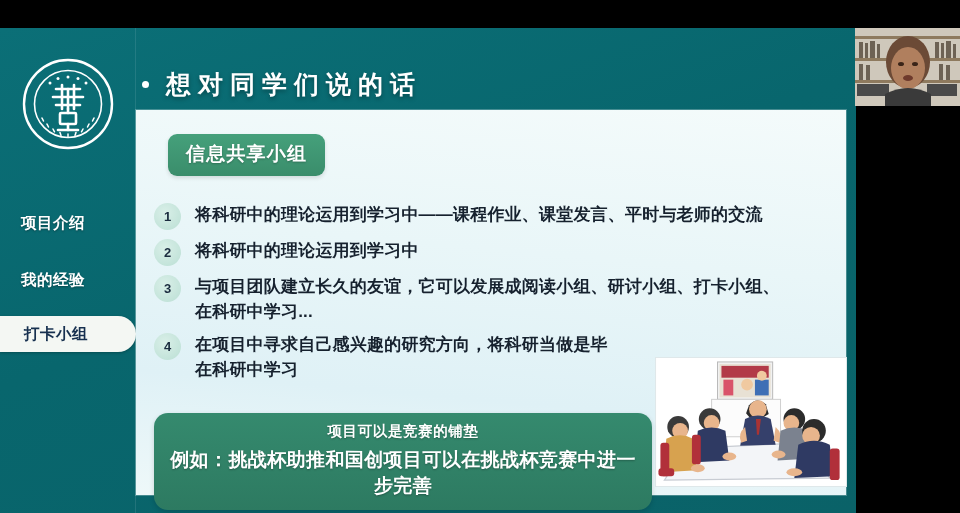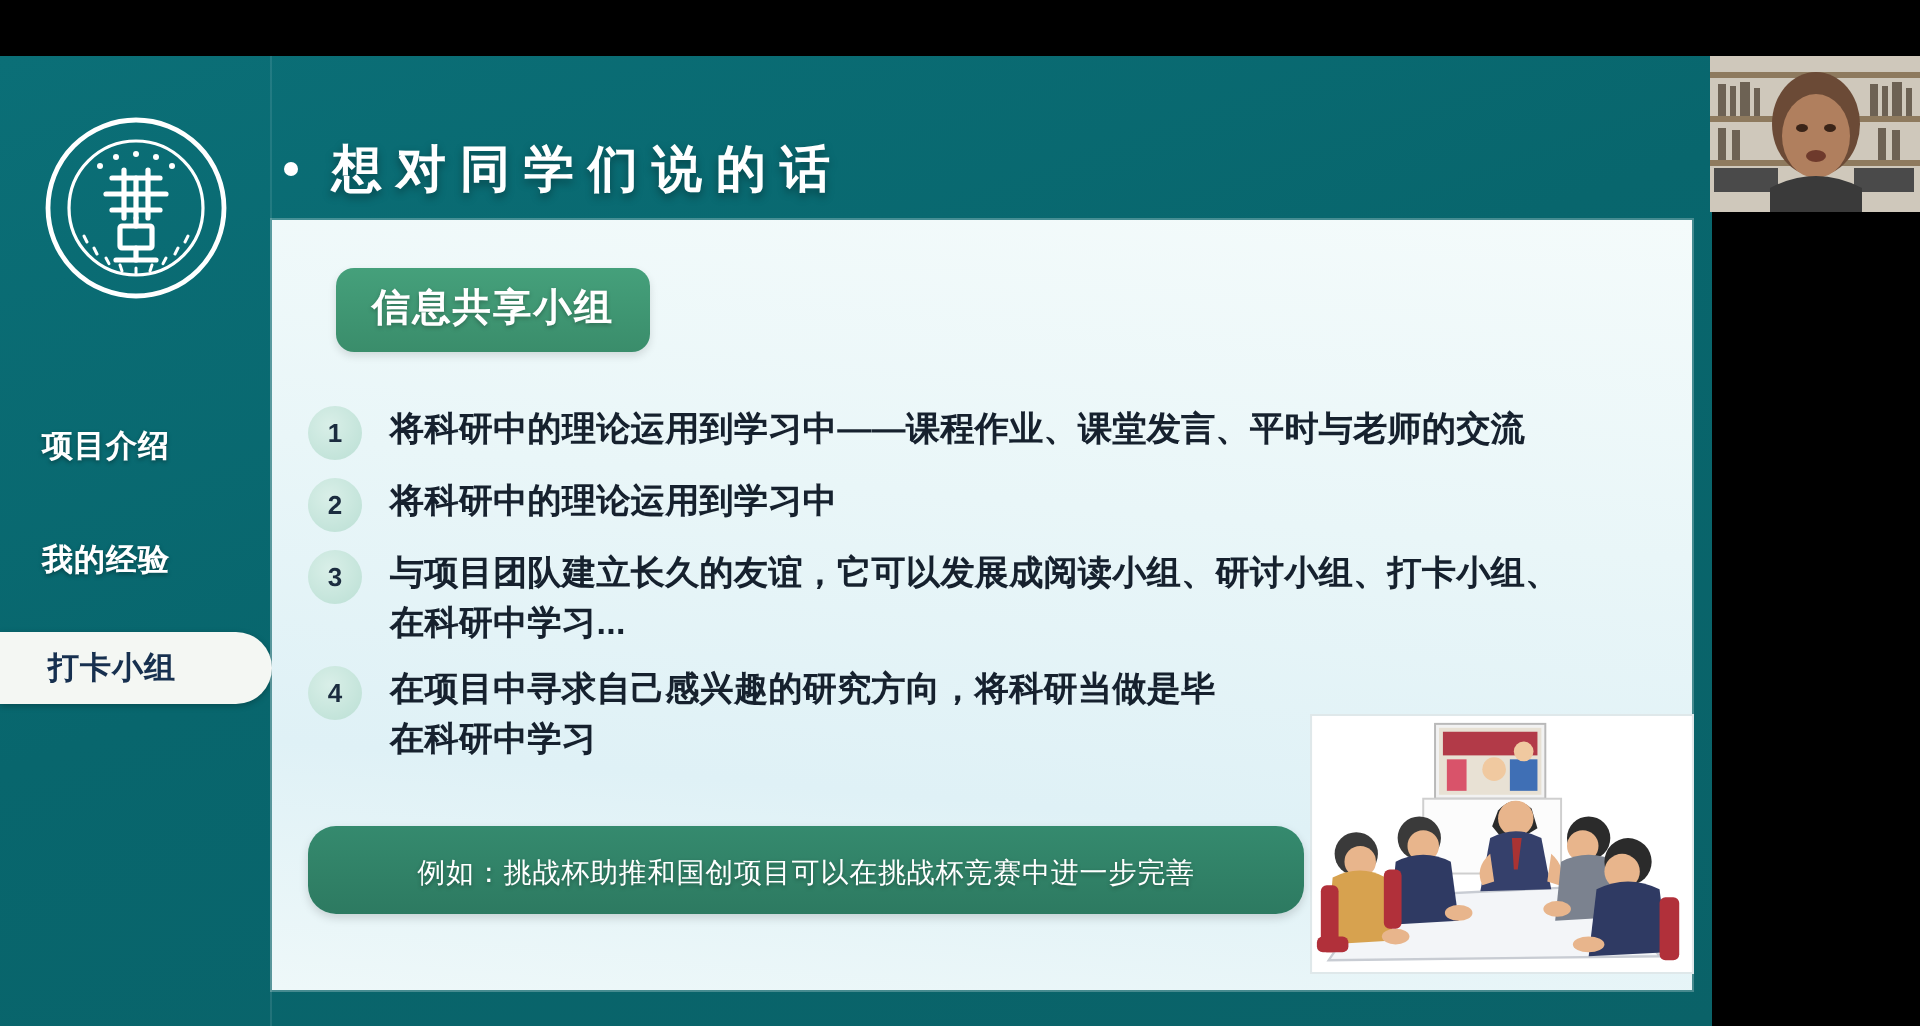--- a/index.html
+++ b/index.html
@@ -85,21 +85,21 @@
     position:absolute; left:18px; top:303px; width:498px;
     background:#2f8066;
     background:linear-gradient(180deg,#358a6e 0%,#2d7a61 100%);
     border-radius:14px;
     padding:9px 12px 11px 12px;
     text-align:center; color:#ffffff;
     box-shadow:0 2px 5px rgba(0,0,0,.15);
   }
   #banner .bl1 { font-size:14.5px; font-weight:bold; letter-spacing:.6px;
                  text-shadow:0 1px 2px rgba(0,0,0,.3); }
-  #banner .bl2 { font-size:14px; font-weight:normal; letter-spacing:.4px; margin-top:6px;
+  #banner .bl2 { font-size:19px; font-weight:bold; letter-spacing:.4px; margin-top:6px;
                  text-shadow:0 1px 2px rgba(0,0,0,.3); }
 
   
   #clipart {
     position:absolute; left:519px; top:247px; width:192px; height:130px;
     background:#fdfdfd; border:1px solid #dfe8ea; overflow:hidden;
   }
   #clipart svg { display:block; width:100%; height:100%; }
 
   
@@ -286,20 +286,21 @@
             <circle cx="160" cy="74" r="12" fill="#2b2b2b"></circle>
             <circle cx="157" cy="79" r="9" fill="#e8b58c"></circle>
             <path d="M144 88 q16-8 32 0 l4 32 -40 2 z" fill="#2f3a63"></path>
             <ellipse cx="140" cy="116" rx="8" ry="4" fill="#e8b58c"></ellipse>
             <rect x="176" y="92" width="10" height="32" rx="3" fill="#b1303a"></rect>
           </g>
         </svg>
       </div>
 
       <div id="banner">
+        <div class="bl1">项目可以是竞赛的铺垫</div>
         <div class="bl2">例如：挑战杯助推和国创项目可以在挑战杯竞赛中进一步完善</div>
       </div>
 
     </div>
   </div>
 
   <div id="webcam">
     <svg viewBox="0 0 105 78" aria-hidden="true">
       <rect width="105" height="78" fill="#cfc8bb"></rect>
 

